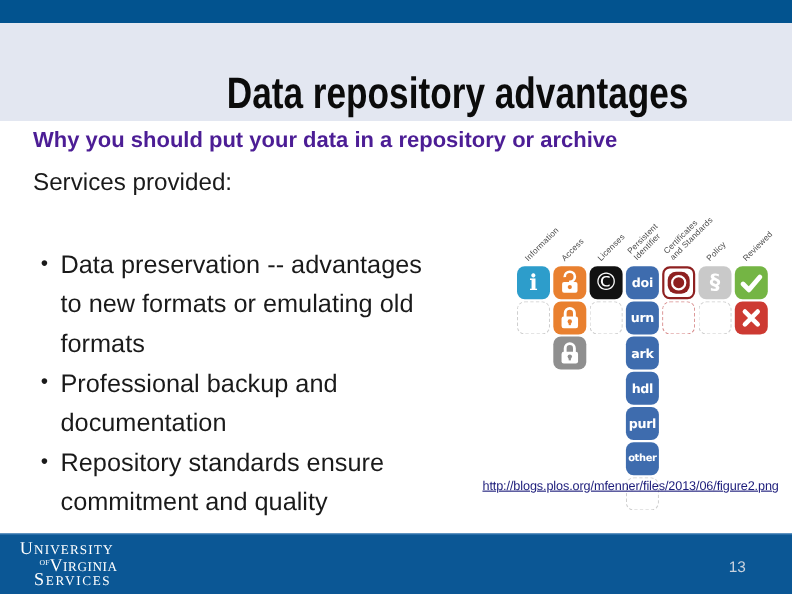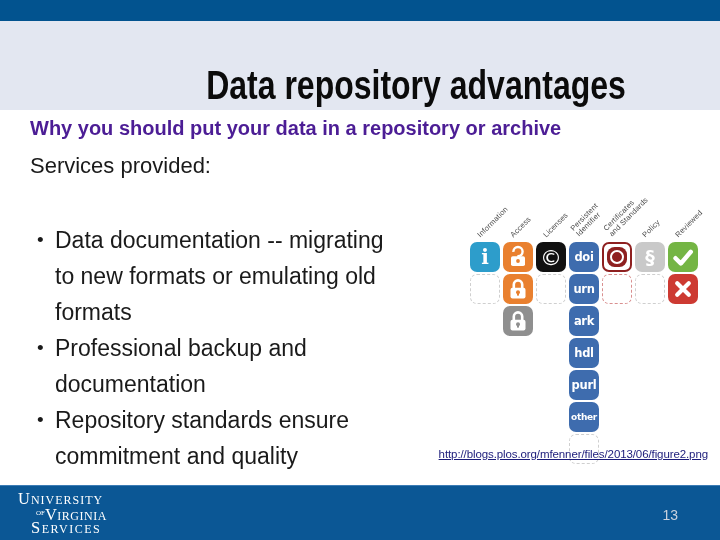--- a/index.html
+++ b/index.html
@@ -37,21 +37,21 @@
   .c-check{background:var(--icon-green,#74b544);}
   .c-cross{background:var(--icon-red,#cd3a32);}
   .c-empty{background:#fff;border:1.6px dashed #cfcfcf;}
   .c-empty-red{border-color:#d98f8f;}
   .c-seal{background:#fff;border:2px solid var(--icon-seal-red,#8e2020);}
   .seal-dot{width:20px;height:20px;background:var(--icon-seal-red,#8e2020);border-radius:38%;
             display:flex;align-items:center;justify-content:center;}
   .seal-ring{box-sizing:border-box;width:14px;height:14px;border:2.6px solid #fff;border-radius:50%;
              background:var(--icon-seal-red,#8e2020);}
   
-  .source{position:absolute;right:12px;top:448px;font-size:11.5px;color:var(--link,#1b1b7a);
+  .source{position:absolute;right:12px;top:436px;font-size:11.5px;color:var(--link,#1b1b7a);
           text-decoration:underline;letter-spacing:-.1px;}
   .footer{position:absolute;left:0;top:485px;width:720px;height:55px;background:var(--footer-bar,#0b5795);
           border-top:1px solid #3c7cb5;box-sizing:border-box;}
   .logo{position:absolute;left:18px;top:6px;color:#fff;font-family:"Liberation Serif",serif;
         font-variant:small-caps;line-height:13px;}
   .logo .l1{font-size:16.5px;letter-spacing:1px;}
   .logo .l2{font-size:16.5px;margin-left:18px;letter-spacing:.5px;}
   .logo .of{font-size:10px;vertical-align:5px;letter-spacing:0;}
   .logo .l3{font-size:16.5px;margin-left:13px;letter-spacing:1.5px;}
   .pagenum{position:absolute;right:42px;top:21px;font-size:14px;color:#c9d2de;}
@@ -63,21 +63,21 @@
   <div class="topbar"></div>
 
   <div class="header">
     <h1 class="title">Data repository advantages</h1>
   </div>
 
   <p class="sub-bold">Why you should put your data in a repository or archive</p>
   <p class="sub-reg">Services provided:</p>
 
   <ul class="bullets">
-    <li>Data documentation -- migrating
+    <li>Data preservation -- advantages
 to new formats or emulating old
 formats</li>
     <li>Professional backup and
 documentation</li>
     <li>Repository standards ensure
 commitment and quality</li>
   </ul>
 
   <div class="figure">
     <div class="fig-headers" id="fig-headers">

